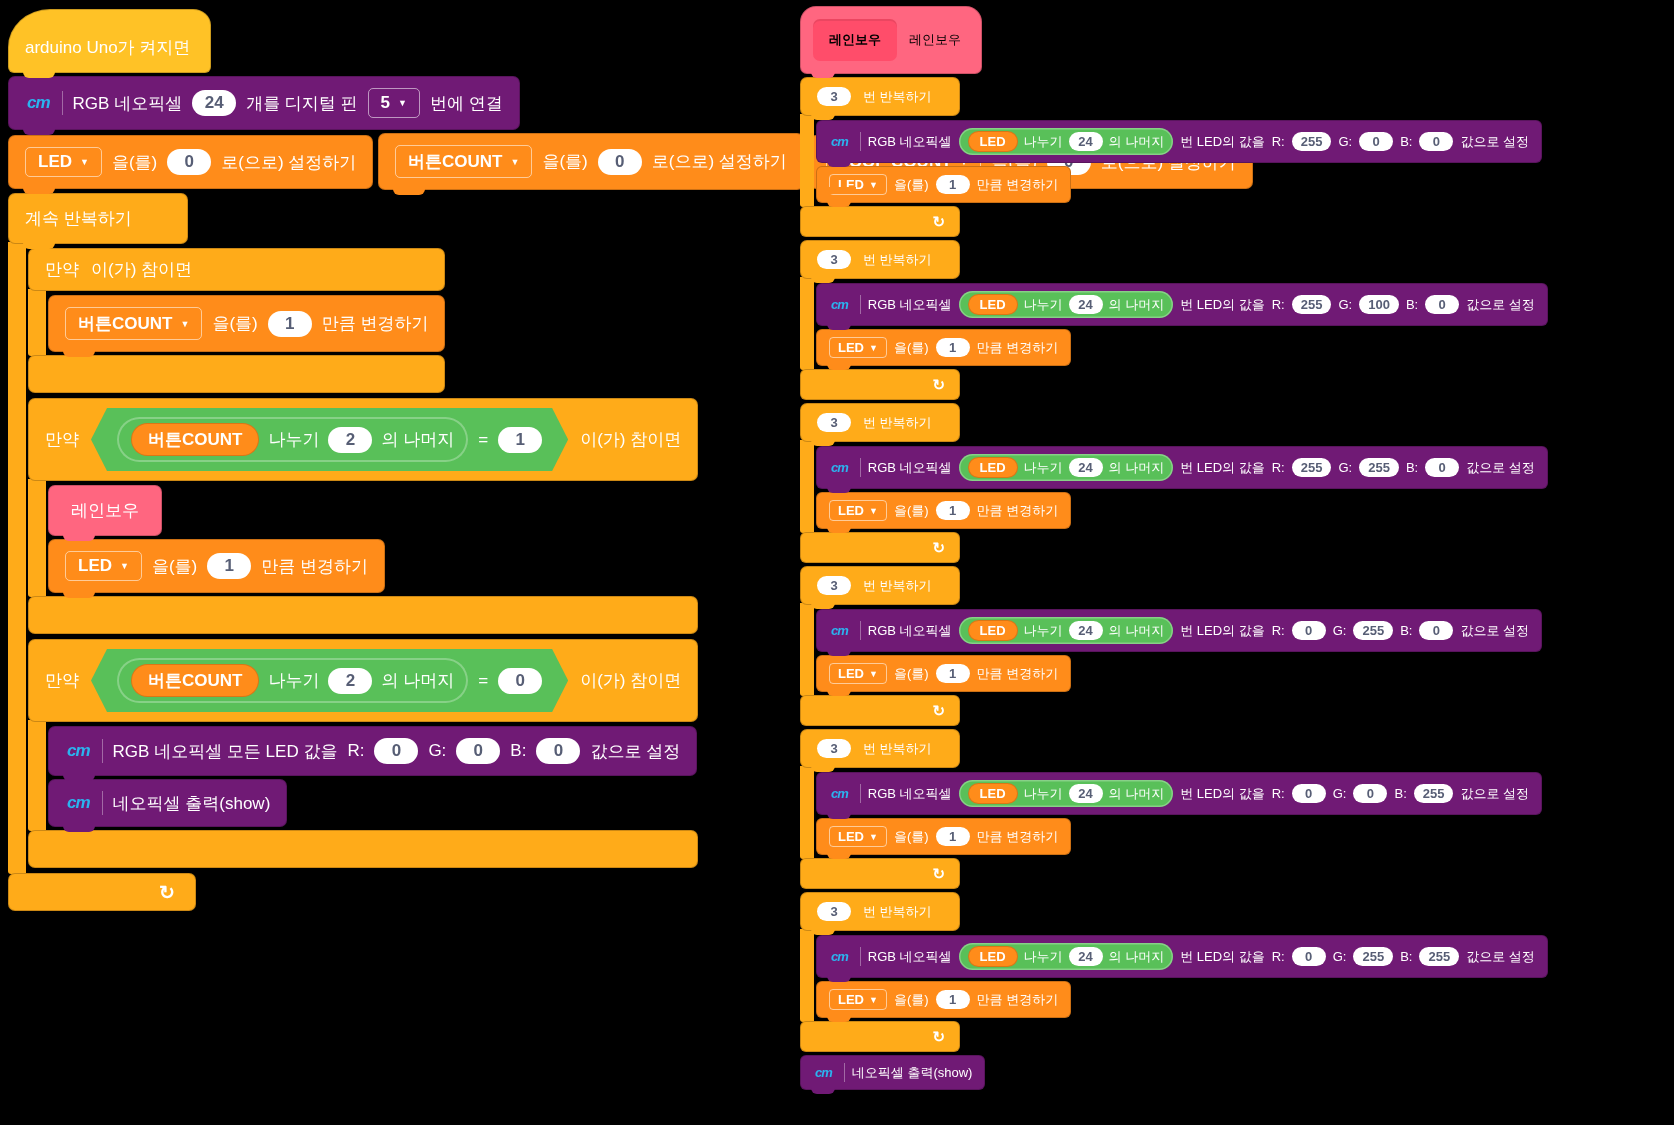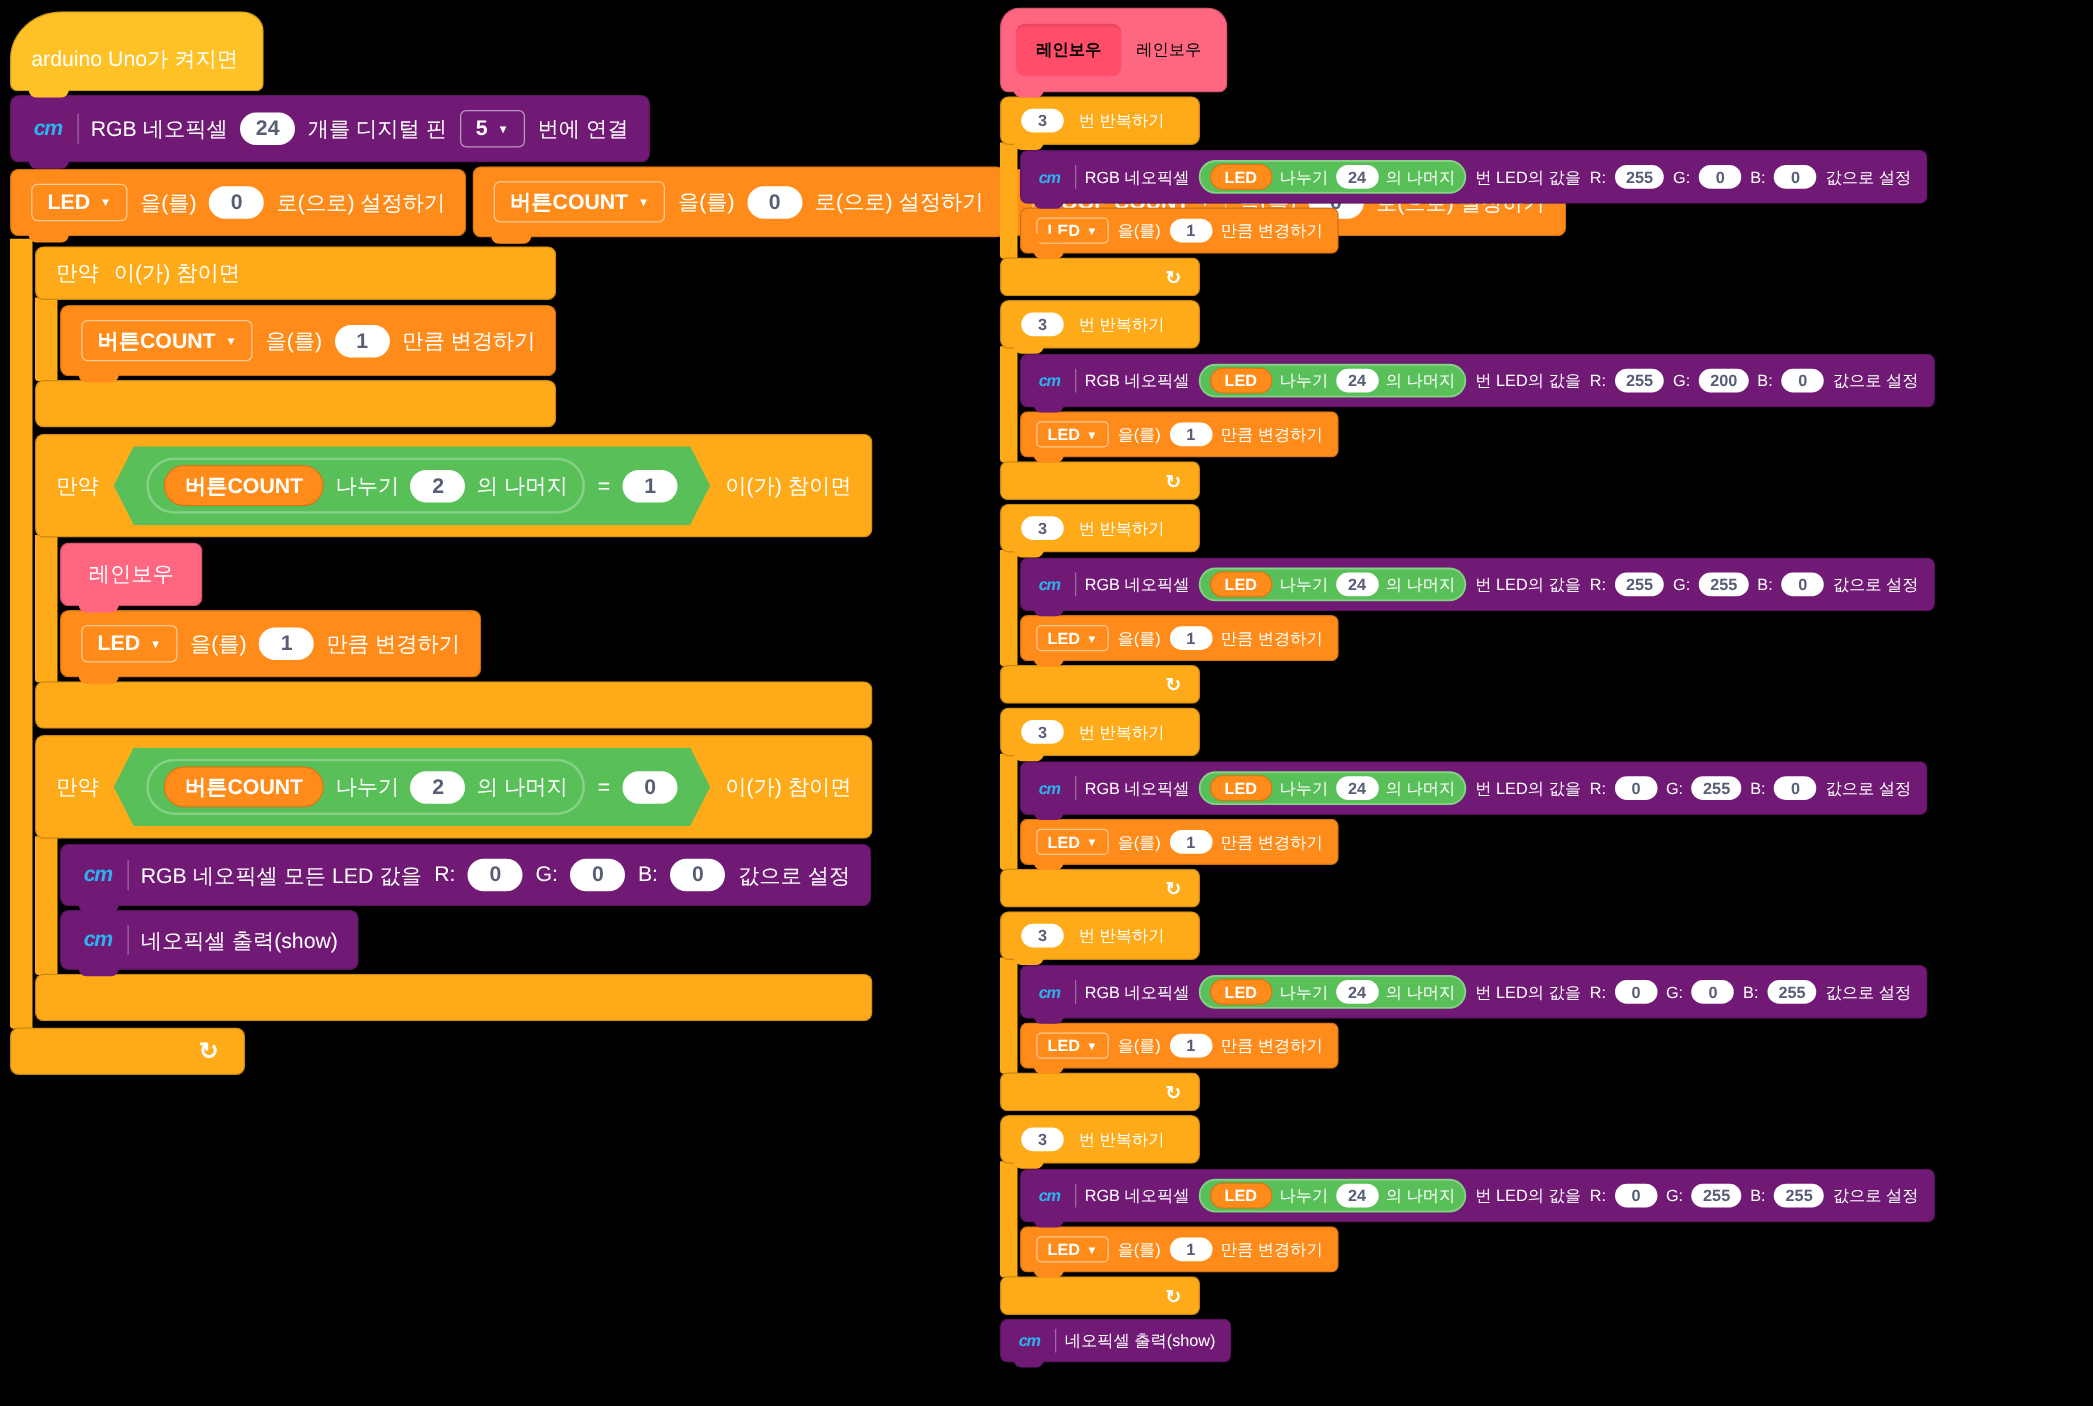--- a/index.html
+++ b/index.html
@@ -126,20 +126,23 @@
             <span>LOOP COUNT</span>
             <span class="arr">▼</span>
           </span>
           <span>을(를)</span>
           <span class="oval">0</span>
           <span>로(으로) 설정하기</span>
         </div>
       </div>
 
     <div class="cblock">
+      <div class="c-head c-ctrl bump" style="min-width:180px; padding:13px 16px">
+        <span>계속 반복하기</span>
+      </div>
       <div class="c-row">
         <div class="c-spine c-ctrl"></div>
         <div class="c-inner">
 
           <div class="cblock stretch">
             <div class="c-head c-ctrl">
               <span>만약</span>
               <span>이(가) 참이면</span>
             </div>
             <div class="c-row">
@@ -312,21 +315,21 @@
                 <span class="pill">
                   <span class="varpill">LED</span>
                   <span>나누기</span>
                   <span class="oval">24</span>
                   <span>의 나머지</span>
                 </span>
                 <span>번 LED의 값을</span>
                 <span>R:</span>
                 <span class="oval">255</span>
                 <span>G:</span>
-                <span class="oval">200</span>
+                <span class="oval">100</span>
                 <span>B:</span>
                 <span class="oval">0</span>
                 <span>값으로 설정</span>
               </div>
               <div class="blk c-var bump">
                 <span class="dd">
                   <span>LED</span>
                   <span class="arr">▼</span>
                 </span>
                 <span>을(를)</span>

